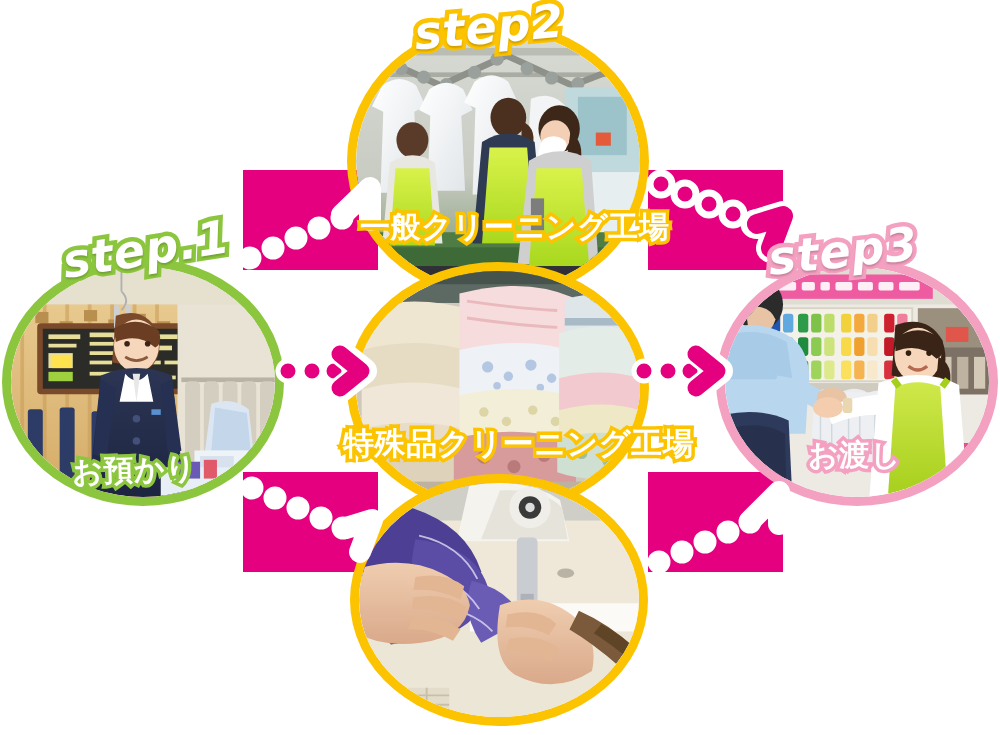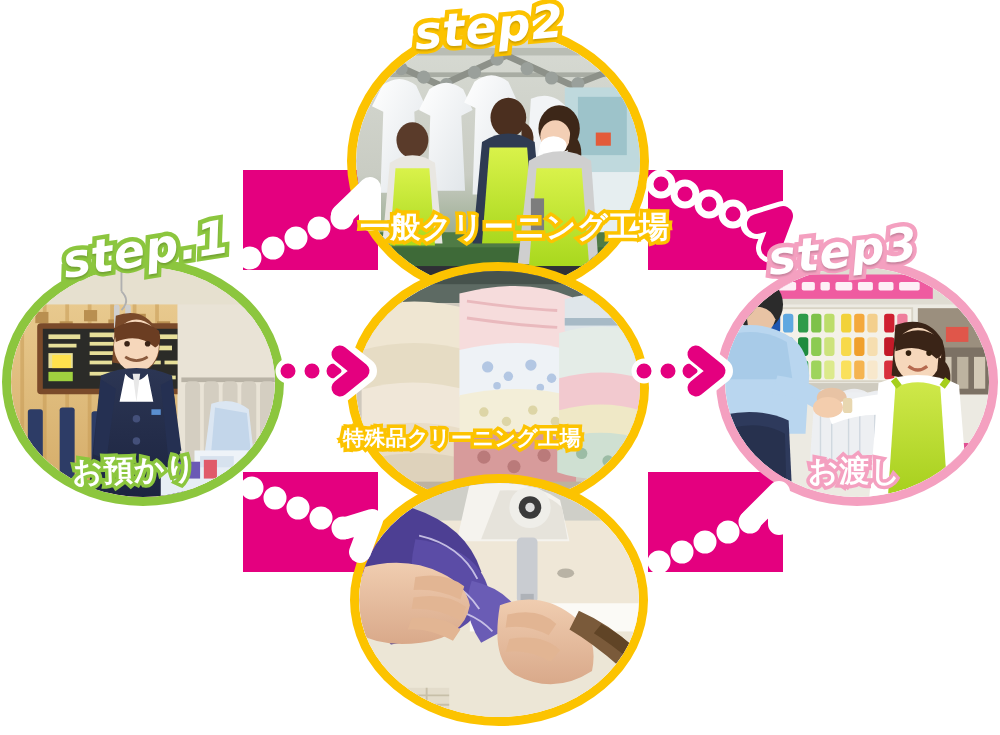--- a/index.html
+++ b/index.html
@@ -44,21 +44,21 @@
   .st-pink{
     -webkit-text-stroke:9px #f4a0c0;paint-order:stroke fill;
     text-shadow:0 2px 2px rgba(0,0,0,.18);
   }
   .st-green-s{-webkit-text-stroke:7px #8cc63e;paint-order:stroke fill;}
   .st-gold-s{-webkit-text-stroke:7px #fcc300;paint-order:stroke fill;text-align:right;}
   .st-pink-s{-webkit-text-stroke:7px #f4a0c0;paint-order:stroke fill;}
 
   .steplabel{font-size:46px;font-style:italic;}
   .caption{font-size:30px;}
-  .caption.lg{font-size:21px;}
+  .caption.lg{font-size:31px;}
 
   
   .sc{position:absolute;inset:0;}
 </style>
 </head>
 <body>
 
 <div id="stage">
 
   <div class="mblock" style="left:243px;top:170px;width:135px;height:100px;"></div>
@@ -589,15 +589,15 @@
 
   <div class="otext steplabel st-gold" style="left:414px;top:4px;transform:rotate(-5deg);">step2</div>
 
   <div class="otext caption st-gold-s jp" style="left:360px;top:212px;">一般クリーニング工場</div>
 
   <div class="otext caption lg st-gold-s jp" style="left:343px;top:428px;">特殊品クリーニング工場</div>
 
 
   <div class="otext steplabel st-pink" style="left:768px;top:228px;transform:rotate(-6deg);">step3</div>
 
-  <div class="otext caption st-pink-s jp" style="left:808px;top:458px;font-family:Liberation Mono, monospace;">お渡し</div>
+  <div class="otext caption st-pink-s jp" style="left:808px;top:440px;">お渡し</div>
 
 </div>
 
 </body></html>

